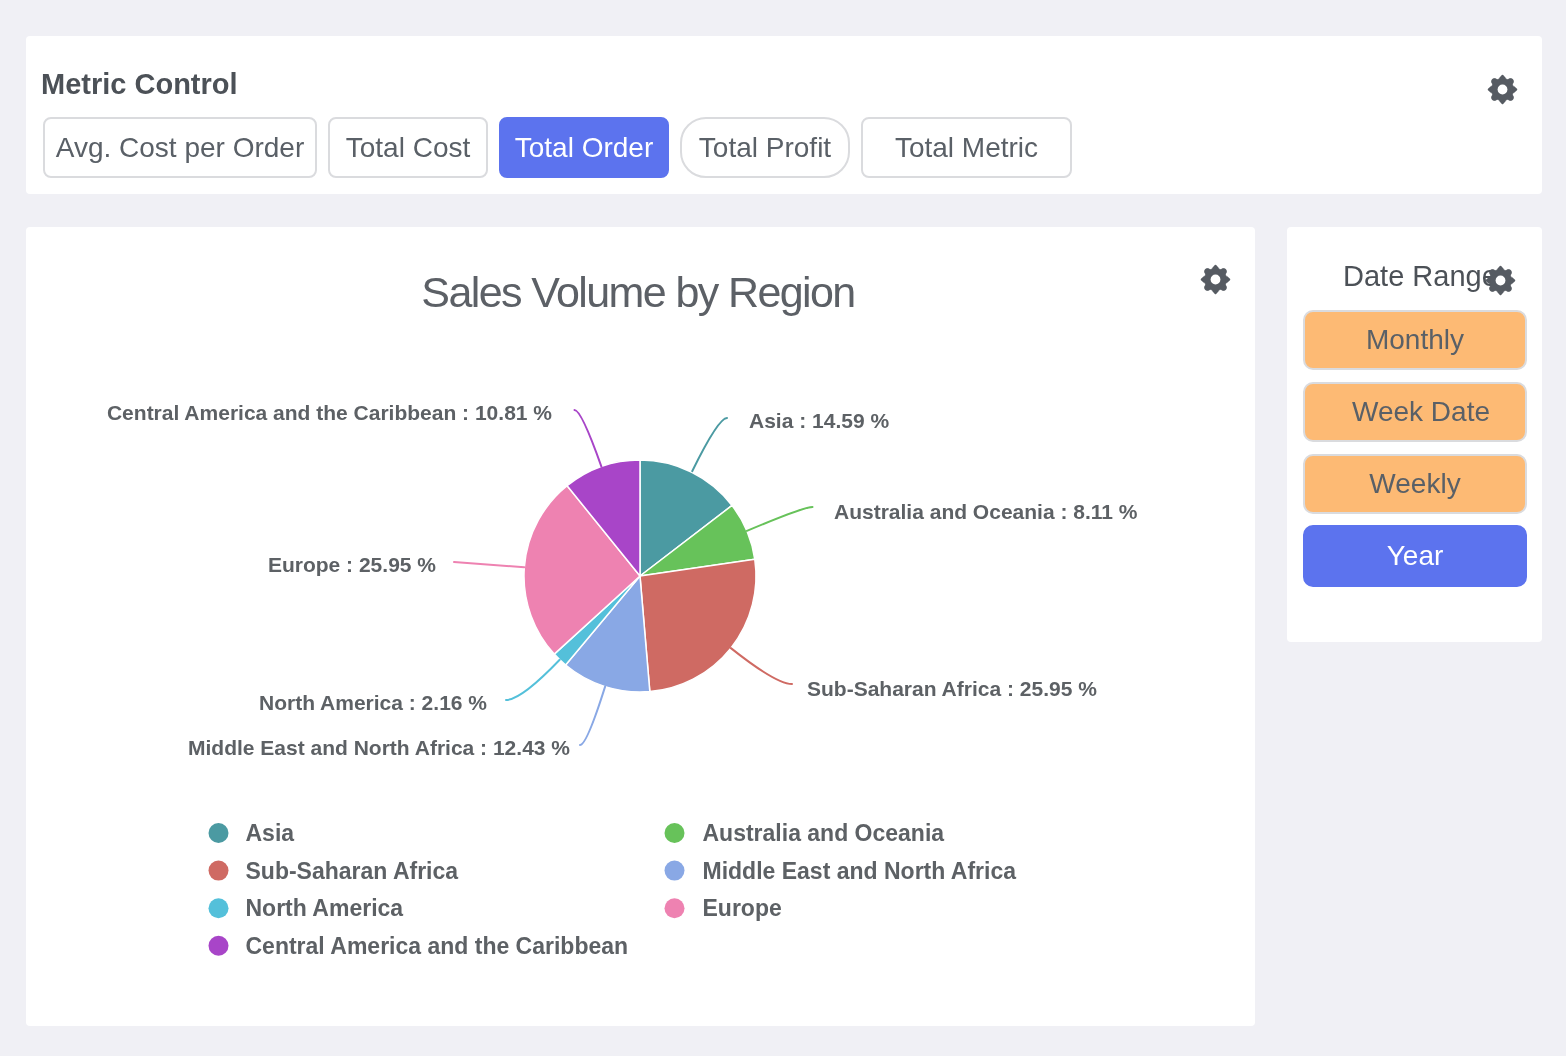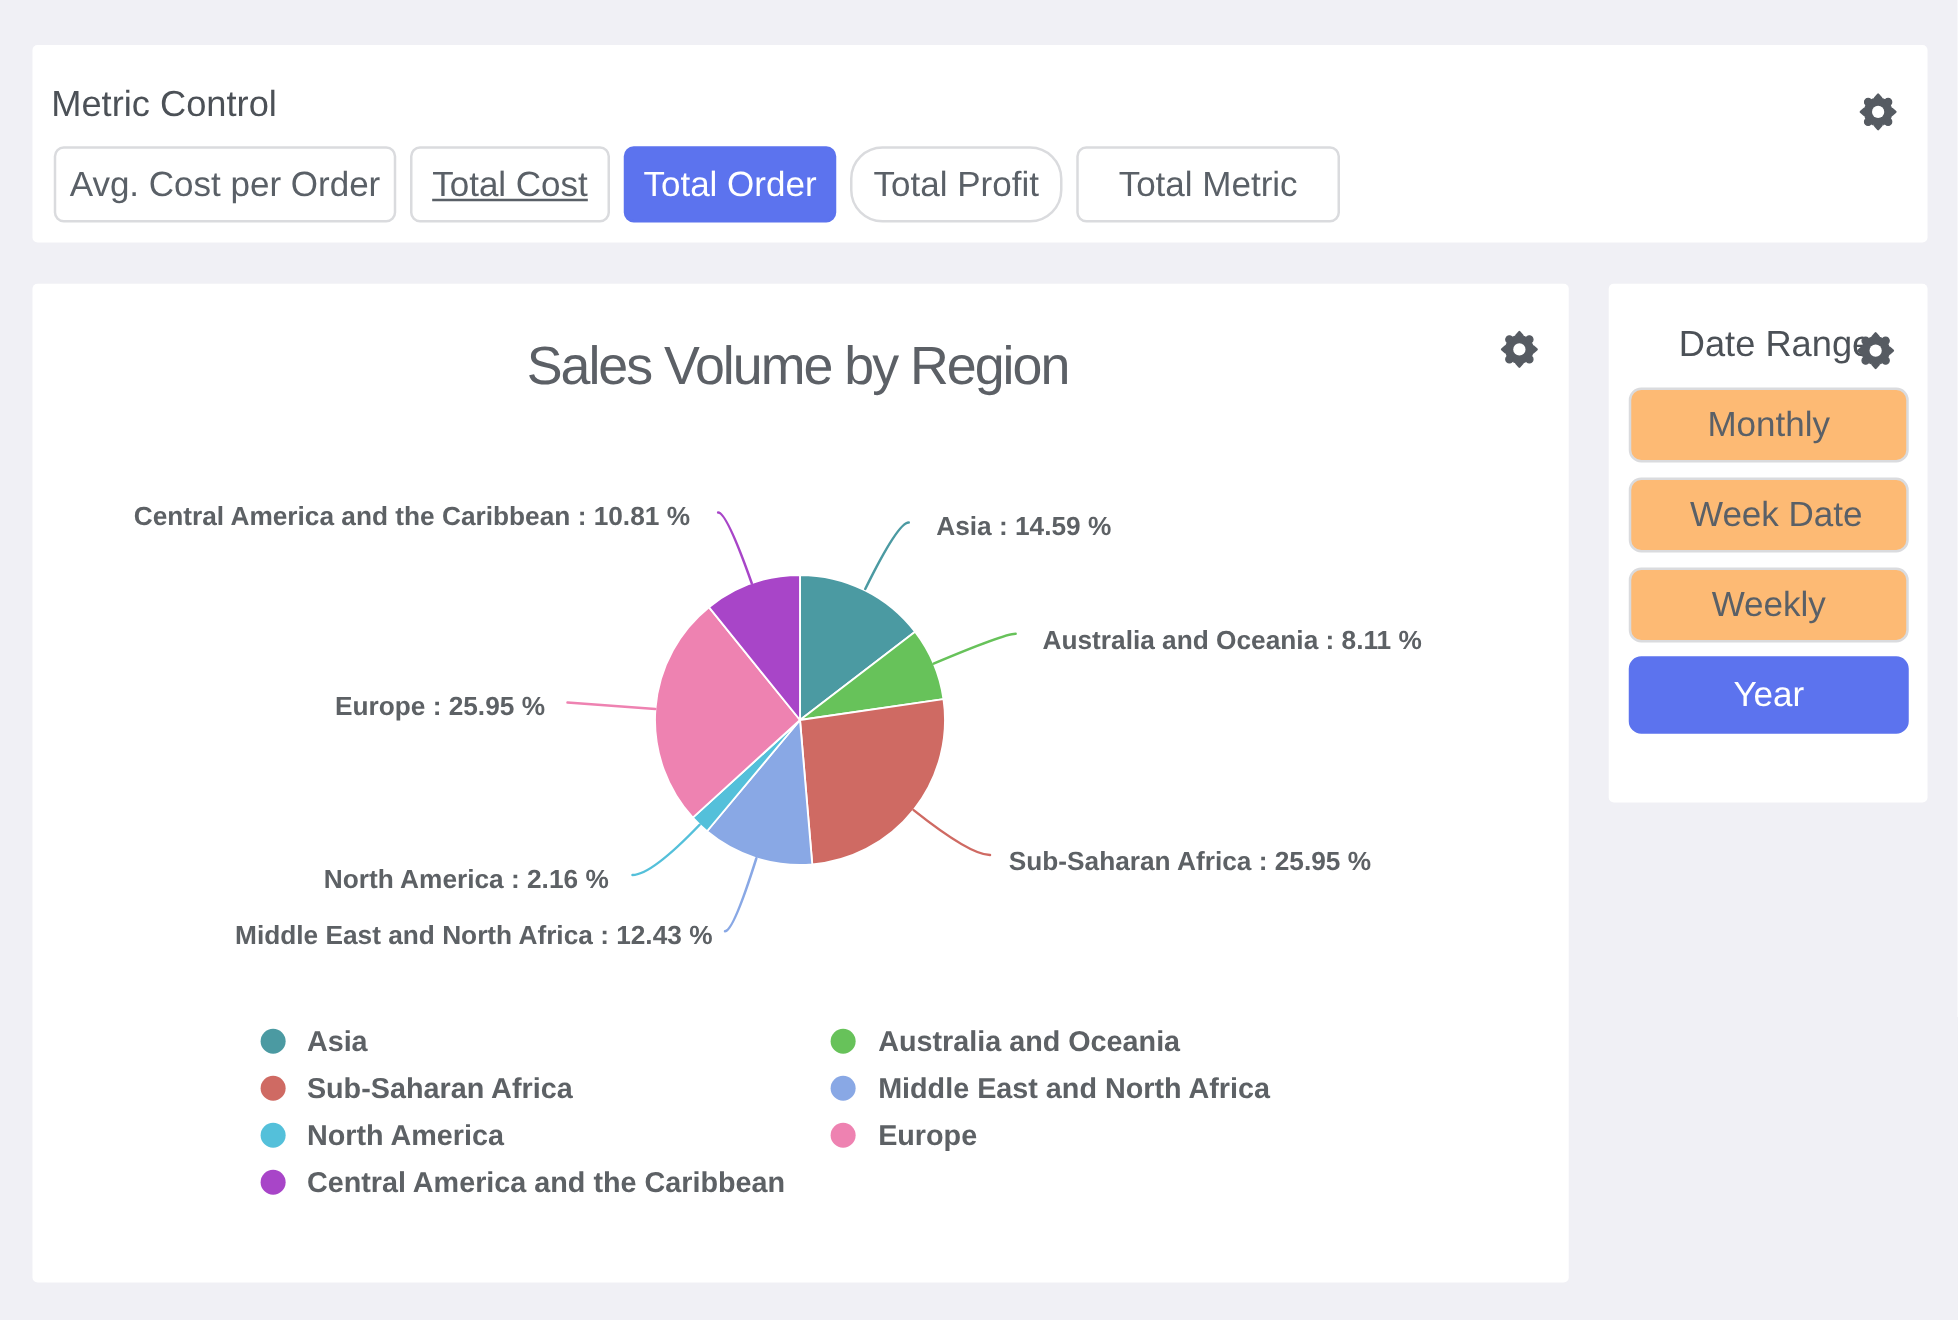--- a/index.html
+++ b/index.html
@@ -31,24 +31,24 @@
 <circle cx="7.99" cy="-7.99" r="2.9"></circle>
 <circle cx="7.99" cy="7.99" r="2.9"></circle>
 <circle cx="-7.99" cy="7.99" r="2.9"></circle>
 <circle cx="-7.99" cy="-7.99" r="2.9"></circle>
 <circle cx="0" cy="0" r="4.9" fill="#fff" stroke="none"></circle>
 </g>
 </defs>
   </svg>
 
 <div class="panel" id="p1">
-  <div class="ptitle" style="left:15px;top:32px;">Metric Control</div>
+  <div class="ptitle" style="left:15px;top:32px;font-weight:bold;">Metric Control</div>
   <div class="btnrow">
     <div class="btn" style="width:274px;">Avg. Cost per Order</div>
-    <div class="btn" style="width:160px;text-decoration:underline;">Total Cost</div>
+    <div class="btn" style="width:160px;">Total Cost</div>
     <div class="btn sel" style="width:170px;">Total Order</div>
     <div class="btn" style="width:170px;border-radius:26px;">Total Profit</div>
     <div class="btn" style="width:211px;">Total Metric</div>
   </div>
   <svg class="gear" style="left:1458.5px;top:35.5px;" viewBox="-17.5 -17.5 35 35" fill="#565b62" stroke="#565b62">
       <use href="#gearp"></use>
     </svg>
 </div>
 
 <div class="panel" id="p2">

